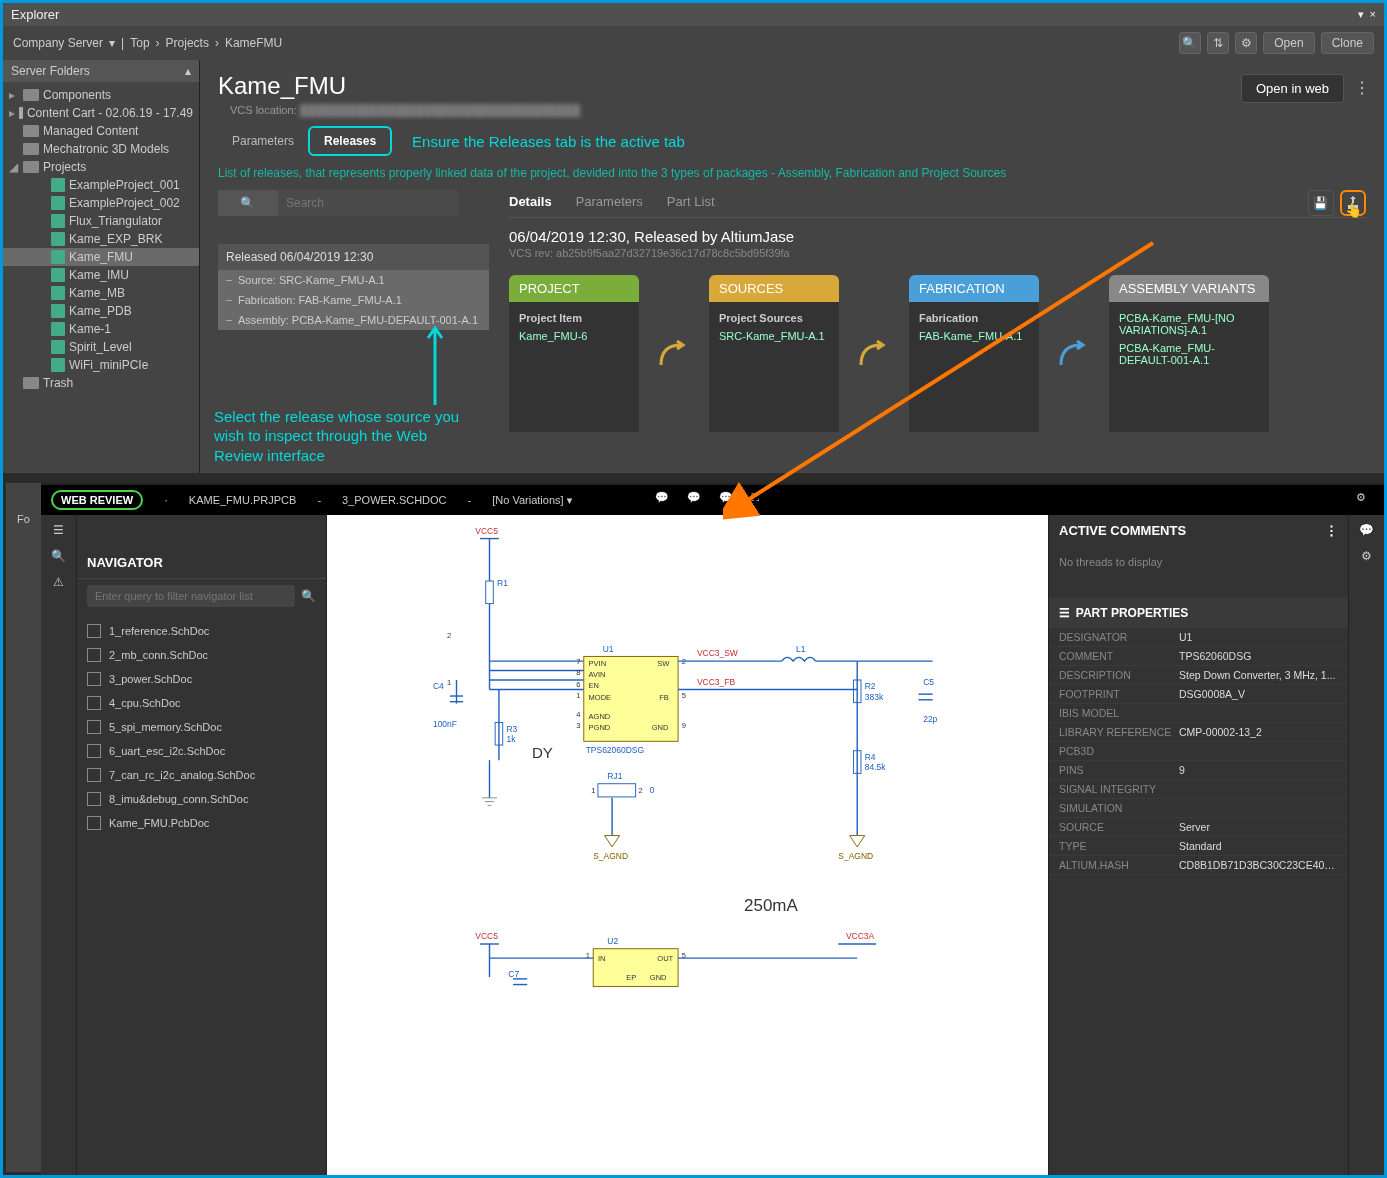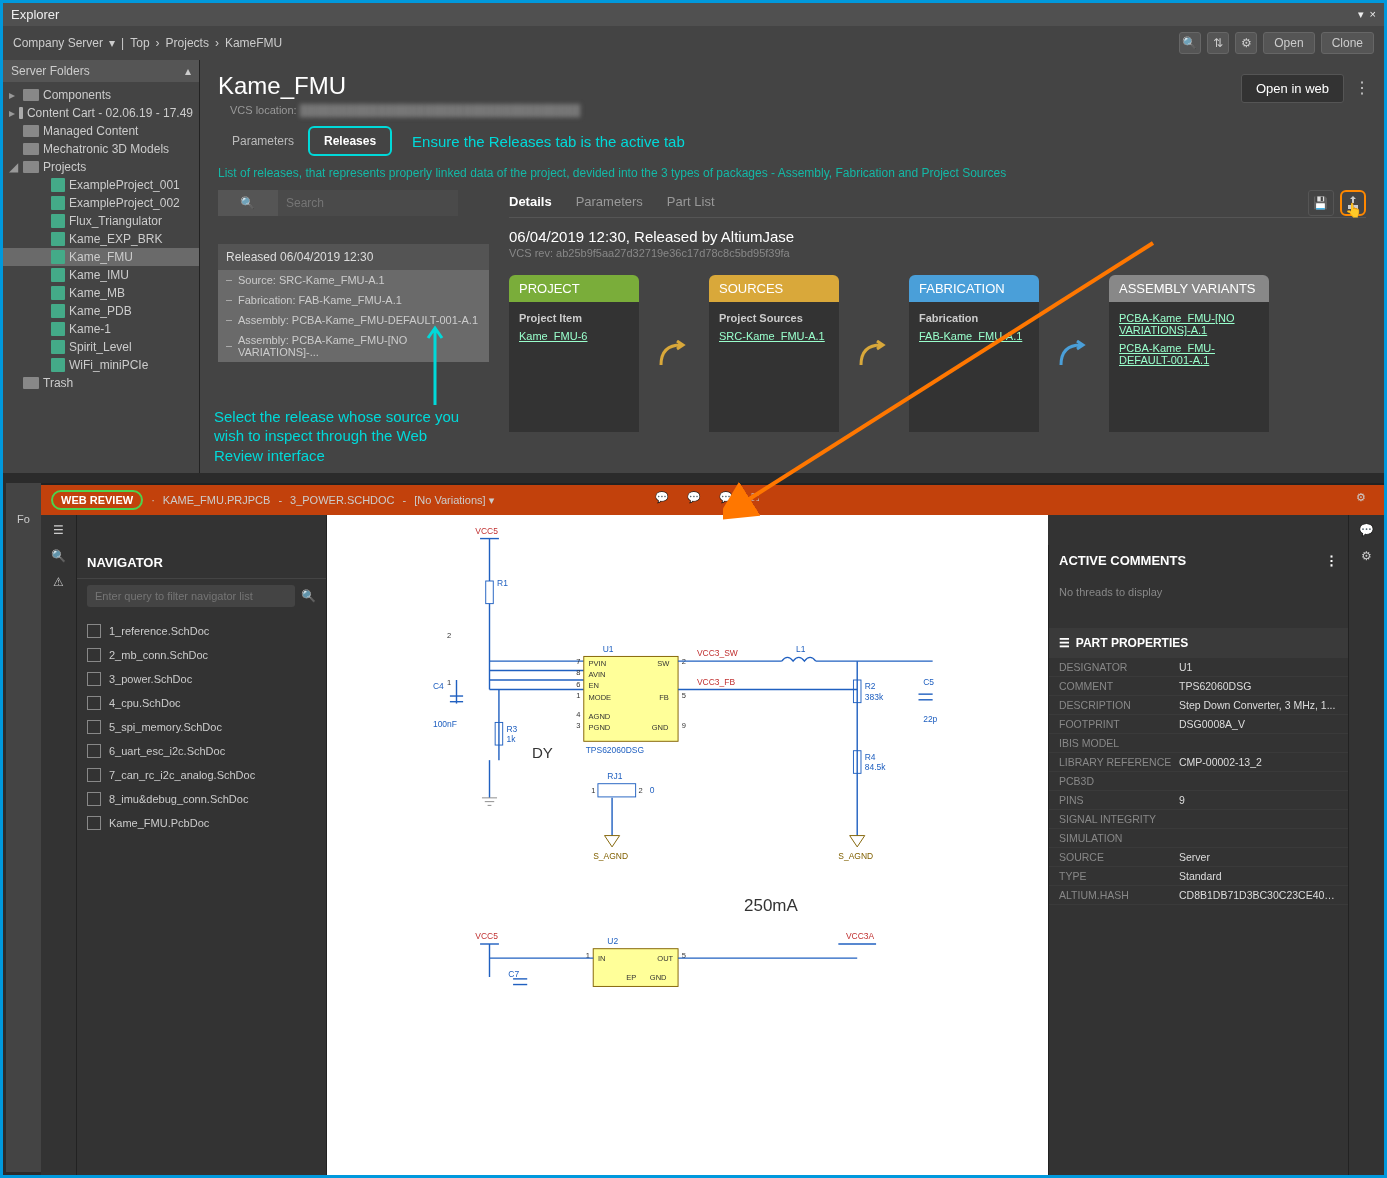--- a/index.html
+++ b/index.html
@@ -51,61 +51,61 @@
 .detail-icon { width: 26px; height: 26px; background: #444; border: 1px solid #555; border-radius: 3px; display: flex; align-items: center; justify-content: center; }
 .detail-icon.highlighted { border: 2px solid #ff8800; border-radius: 6px; }
 .detail-title { font-size: 15px; color: #fff; margin-bottom: 2px; }
 .vcs-rev { font-size: 11px; color: #888; margin-bottom: 16px; }
 
 .cards { display: flex; gap: 20px; align-items: flex-start; }
 .card { width: 130px; border-radius: 6px 6px 0 0; overflow: hidden; position: relative; height: 160px; }
 .card-header { padding: 6px 10px; font-size: 13px; font-weight: 500; color: #fff; }
 .card-body { padding: 10px; background: #333; height: 130px; font-size: 11px; }
 .card-body .label { color: #ccc; margin-bottom: 6px; font-weight: 600; }
-.card-body a { color: #9fc; text-decoration: underline; display: block; margin-bottom: 6px; }
+.card-body a { color: #9fc; display: block; margin-bottom: 6px; }
 .card.project .card-header { background: #7aad3a; }
 .card.sources .card-header { background: #d9a83a; }
 .card.fab .card-header { background: #4a9fd9; }
 .card.assembly { width: 160px; }
 .card.assembly .card-header { background: #888; }
 .arrow-between { width: 30px; height: 100px; display: flex; align-items: center; justify-content: center; margin-top: 30px; }
 .arrow-svg { width: 30px; height: 30px; }
 
 .open-web-btn { position: absolute; top: 14px; right: 40px; padding: 6px 14px; background: #333; border: 1px solid #555; border-radius: 3px; font-size: 13px; cursor: pointer; color: #fff; }
 .kebab { position: absolute; top: 18px; right: 14px; color: #ccc; font-size: 16px; cursor: pointer; }
 
 .annotation2 { position: absolute; bottom: 8px; left: 14px; color: #00d9d9; font-size: 15px; line-height: 1.3; max-width: 260px; }
 .arrow-cyan { position: absolute; left: 220px; top: 260px; }
 
 
 .orange-arrow { position: absolute; top: 230px; left: 720px; z-index: 100; pointer-events: none; }
 
 
 .web-review { position: absolute; top: 480px; left: 38px; right: 0; bottom: 0; background: #333; display: flex; flex-direction: column; border-top: 2px solid #222; }
-.wr-toolbar { background: #c2410c; padding: 5px 10px; display: flex; align-items: center; gap: 8px; font-size: 11px; }
+.wr-toolbar { background: #000000; padding: 5px 10px; display: flex; align-items: center; gap: 21px; font-size: 11px; }
 .wr-badge { border: 2px solid #4dd24d; border-radius: 10px; padding: 2px 8px; color: #fff; font-weight: 600; }
 .wr-crumb { color: #ccc; }
 .wr-center-icons { margin-left: auto; margin-right: auto; display: flex; gap: 14px; position: absolute; left: 50%; transform: translateX(-50%); }
 .wr-icon { width: 18px; height: 18px; color: #ccc; cursor: pointer; }
 .wr-gear { margin-left: auto; }
 
 .wr-body { display: flex; flex: 1; overflow: hidden; }
 .wr-left-rail { width: 36px; background: #333; border-right: 1px solid #222; padding-top: 8px; display: flex; flex-direction: column; align-items: center; gap: 12px; }
 .wr-navigator { width: 250px; background: #333; border-right: 1px solid #222; display: flex; flex-direction: column; }
 .nav-header { padding: 8px 10px; font-size: 13px; font-weight: 600; color: #fff; border-bottom: 1px solid #444; margin-top: 32px; }
 .nav-search { padding: 6px 10px; display: flex; gap: 6px; align-items: center; }
 .nav-search input { flex: 1; background: #444; border: none; padding: 5px 8px; color: #ccc; font-size: 11px; border-radius: 3px; }
 .nav-list { padding: 6px 0; }
 .nav-item { padding: 5px 10px; display: flex; align-items: center; gap: 8px; font-size: 11px; color: #ccc; cursor: pointer; }
 .doc-ico { width: 14px; height: 14px; border: 1px solid #888; display: inline-block; }
 
 .schematic-area { flex: 1; background: #fff; position: relative; overflow: hidden; }
 .schematic-svg { width: 100%; height: 100%; }
 
-.wr-right { width: 300px; background: #333; border-left: 1px solid #222; display: flex; flex-direction: column; margin-top: 30px; }
+.wr-right { width: 300px; background: #333; border-left: 1px solid #222; display: flex; flex-direction: column; }
 .wr-right-rail { width: 36px; background: #333; border-left: 1px solid #222; padding-top: 8px; display: flex; flex-direction: column; align-items: center; gap: 12px; }
 .ac-header { padding: 8px 10px; font-size: 13px; font-weight: 600; color: #fff; display: flex; justify-content: space-between; }
 .ac-empty { padding: 10px; font-size: 11px; color: #888; }
 .pp-header { padding: 8px 10px; background: #3a3a3a; font-size: 12px; font-weight: 600; color: #fff; display: flex; align-items: center; gap: 6px; margin-top: 20px; }
 .pp-table { }
 .pp-row { display: flex; padding: 3px 10px; border-bottom: 1px solid #3a3a3a; font-size: 10.5px; }
 .pp-key { width: 120px; color: #888; text-transform: uppercase; }
 .pp-val { flex: 1; color: #ddd; white-space: nowrap; overflow: hidden; text-overflow: ellipsis; }
 
 .folder-left-margin { position: absolute; left: 3px; top: 480px; bottom: 3px; width: 35px; background: #444; display: flex; flex-direction: column; align-items: center; padding-top: 30px; font-size: 11px; color: #ccc; }
@@ -240,21 +240,20 @@
         <div style="display:flex;flex-direction:column">
           <div style="display:flex">
             <div class="search-ico-box">🔍</div>
             <input class="search-input" placeholder="Search" style="">
           </div>
           <div class="release-list">
             <div class="release-header">Released 06/04/2019 12:30</div>
             <div class="release-sub">Source: SRC-Kame_FMU-A.1</div>
             <div class="release-sub">Fabrication: FAB-Kame_FMU-A.1</div>
             <div class="release-sub">Assembly: PCBA-Kame_FMU-DEFAULT-001-A.1</div>
-            <div class="release-sub">Assembly: PCBA-Kame_FMU-[NO VARIATIONS]-...</div>
           </div>
         </div>
 
         <div class="release-detail">
           <div class="detail-tabs">
             <div class="detail-tab active">Details</div>
             <div class="detail-tab">Parameters</div>
             <div class="detail-tab">Part List</div>
             <div class="detail-icons">
               <div class="detail-icon">💾</div>

